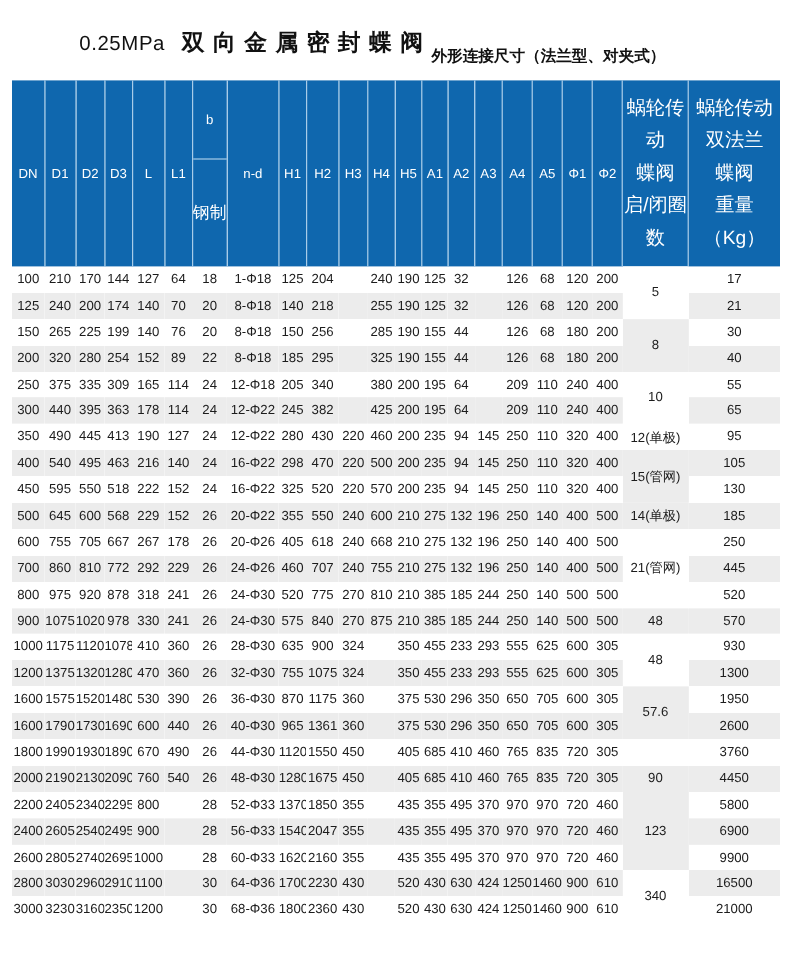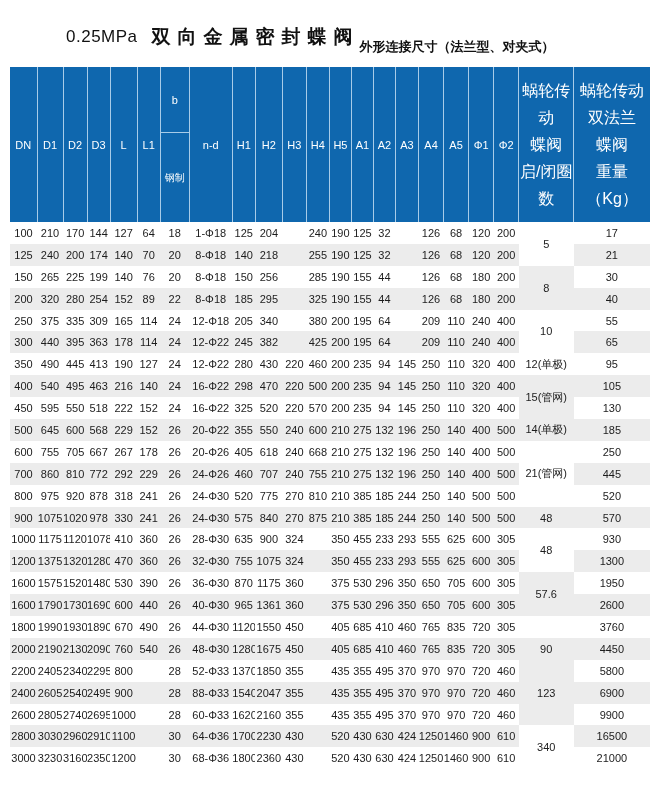--- a/index.html
+++ b/index.html
@@ -40,21 +40,21 @@
     border-left:1px solid #a8cce8;
   }
   table.dim thead th:first-child { border-left:none; }
   .hsplit { display:flex; flex-direction:column; height:155px; }
   .hsplit .h-top {
     flex:0 0 42%; display:flex; align-items:center; justify-content:center;
     border-bottom:1px solid #a8cce8;
   }
   .hsplit .h-bottom {
     flex:1; display:flex; align-items:center; justify-content:center;
-    font-size:10px;
+    font-size:14px;
   }
   .hlines { font-size:16px; font-weight:normal; line-height:1.7;text-align:center; }
   table.dim tbody td {
     height:21.9px;
     padding:0;
     font-size:11px;
     color:#1c1c1c;
     text-align:center;
     vertical-align:middle;
     white-space:nowrap;
@@ -645,21 +645,21 @@
           <td>5800</td>
         </tr>
         <tr class="alt">
           <td>2400</td>
           <td>2605</td>
           <td>2540</td>
           <td>2495</td>
           <td>900</td>
           <td></td>
           <td>28</td>
-          <td>88-Φ33</td>
+          <td>56-Φ33</td>
           <td>1540</td>
           <td>2047</td>
           <td>355</td>
           <td></td>
           <td>435</td>
           <td>355</td>
           <td>495</td>
           <td>370</td>
           <td>970</td>
           <td>970</td>

